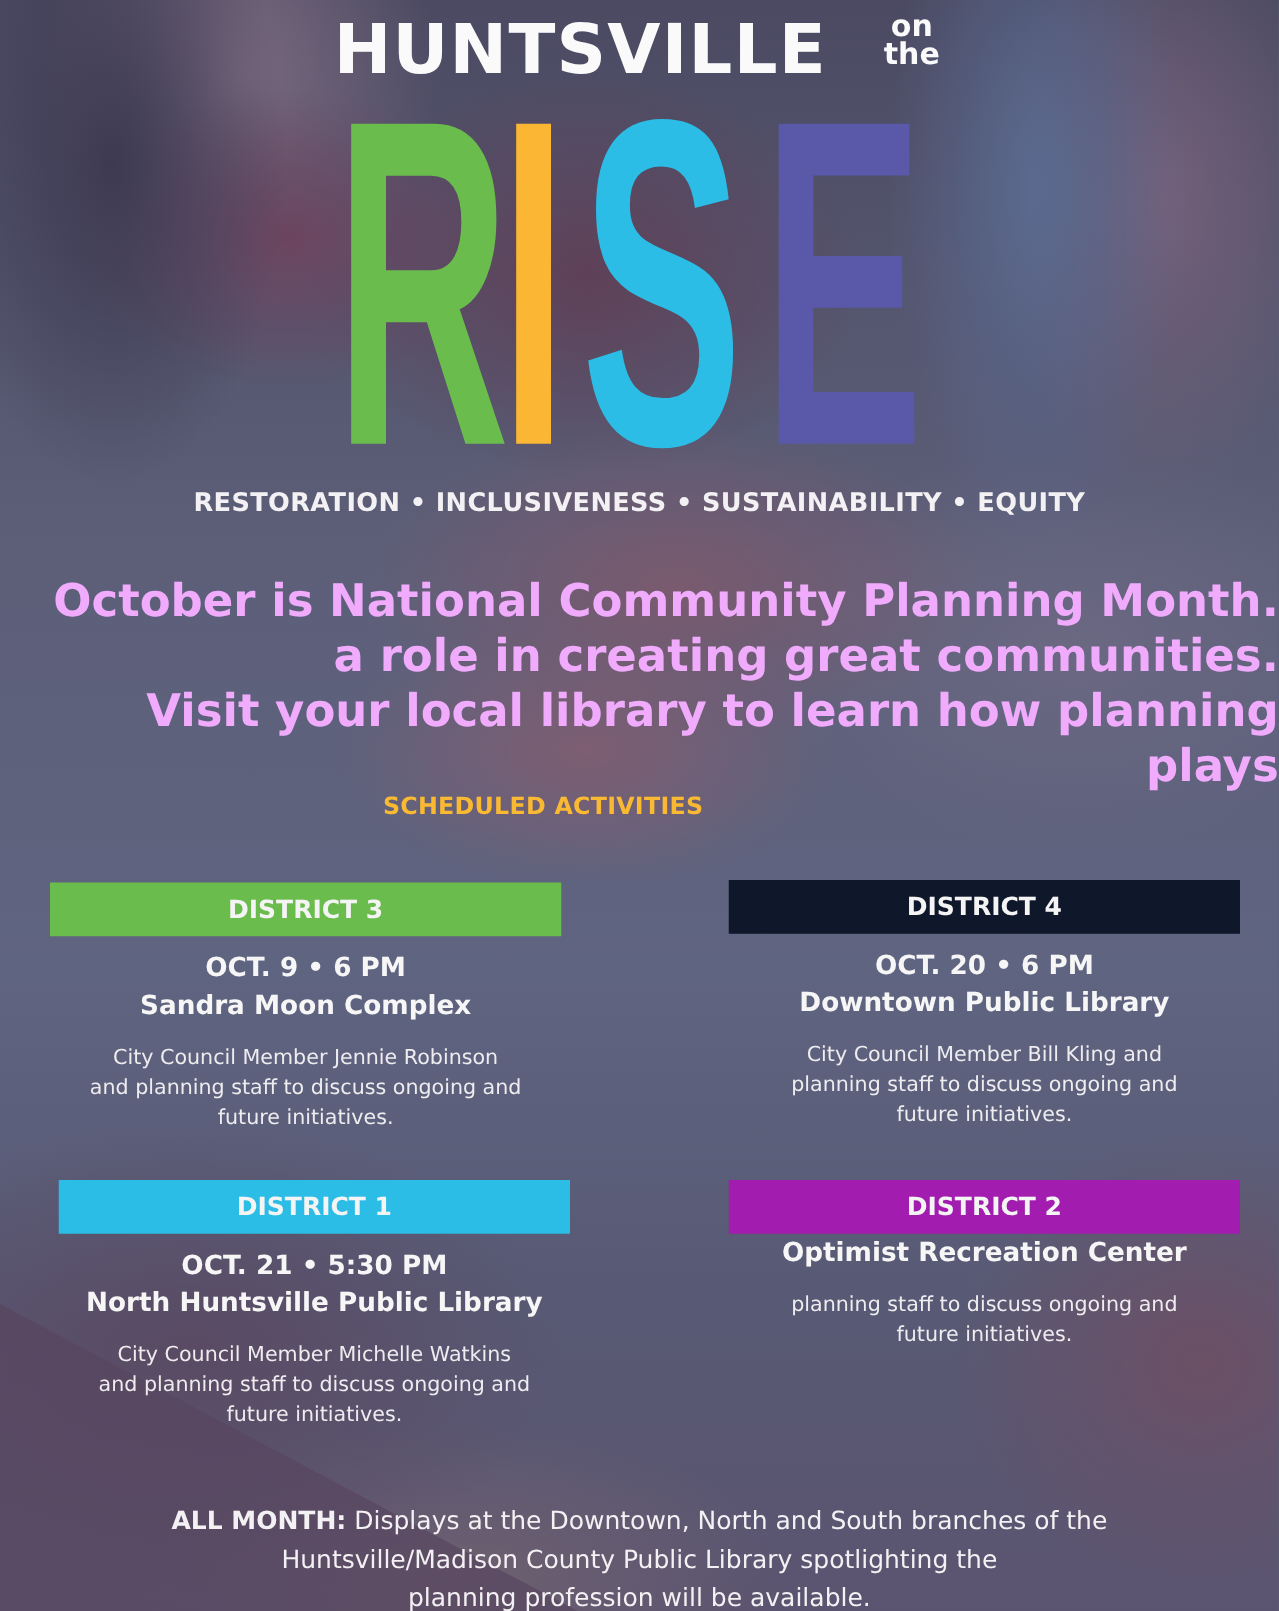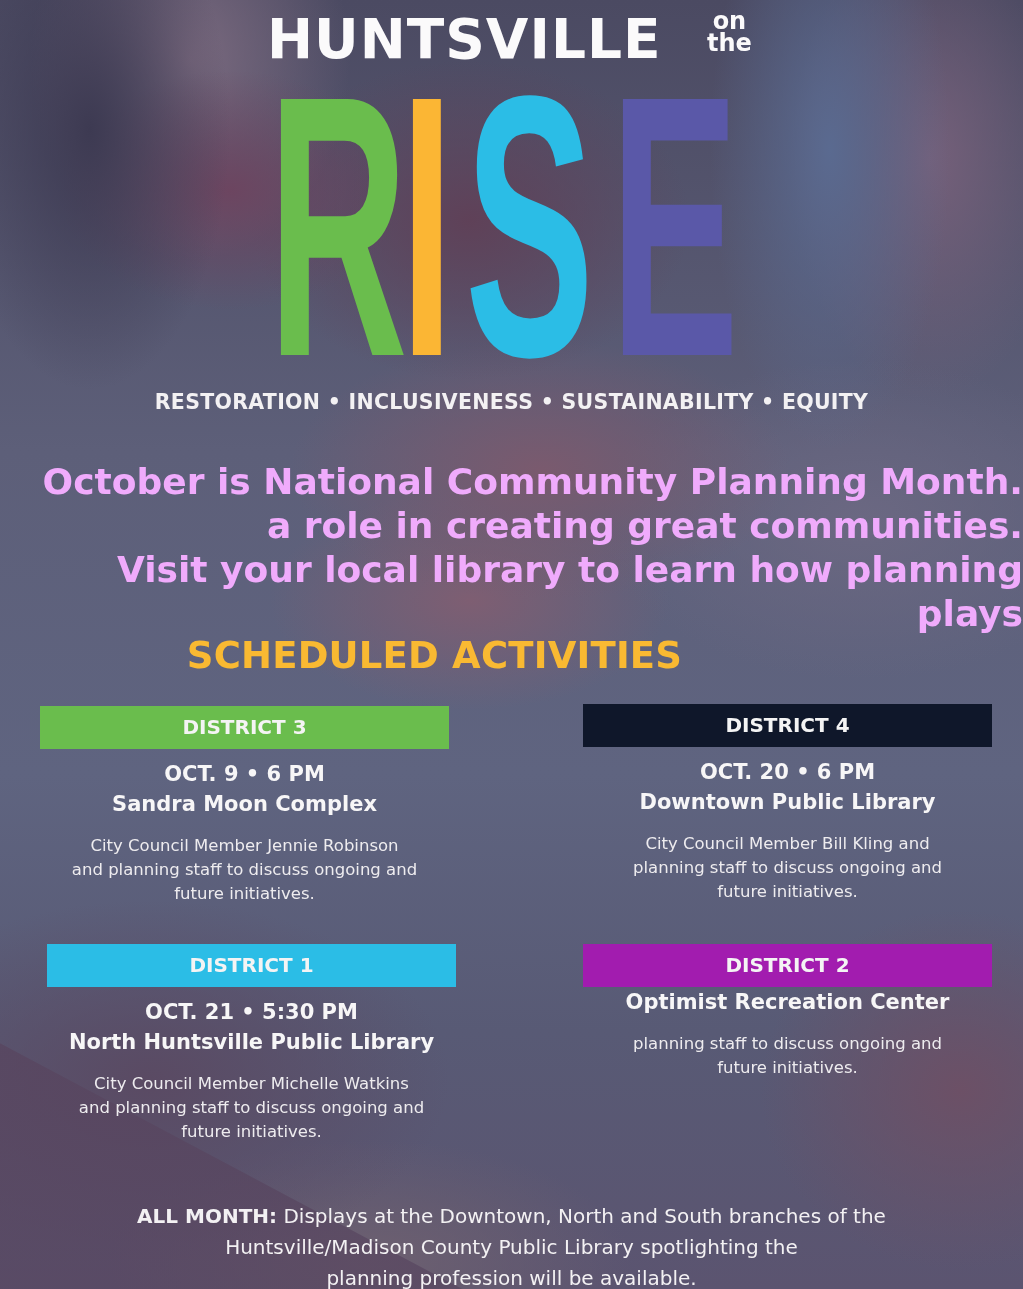--- a/index.html
+++ b/index.html
@@ -73,21 +73,21 @@
   .tagline {
     position: absolute; top: 390px; left: 0; width: 1023px; text-align: center;
     font-weight: bold; font-size: 20.5px; letter-spacing: 0.3px; color: #f3f1f3;
   }
   .intro {
     position: absolute; top: 460px; left: 0; width: 1023px; text-align: right;
     font-weight: bold; font-size: 36px; line-height: 44px; color: #f0abfc;
   }
   .section-title {
     position: absolute; top: 634px; left: 0; width: 869px; text-align: center;
-    font-weight: bold; font-size: 37px; color: #f9b932; letter-spacing: 0.2px;
+    font-weight: bold; font-size: 19px; color: #f9b932; letter-spacing: 0.2px;
   }
 
   .card { position: absolute; width: 409px; text-align: center; }
   .card.c1 { left: 40px; top: 706px; }
   .card.c2 { left: 583px; top: 704px; }
   .card.c3 { left: 47px; top: 944px; }
   .card.c4 { left: 583px; top: 944px; }
   .banner {
     height: 43px; line-height: 43px;
     font-weight: bold; font-size: 20px; color: #f4f4f4;

